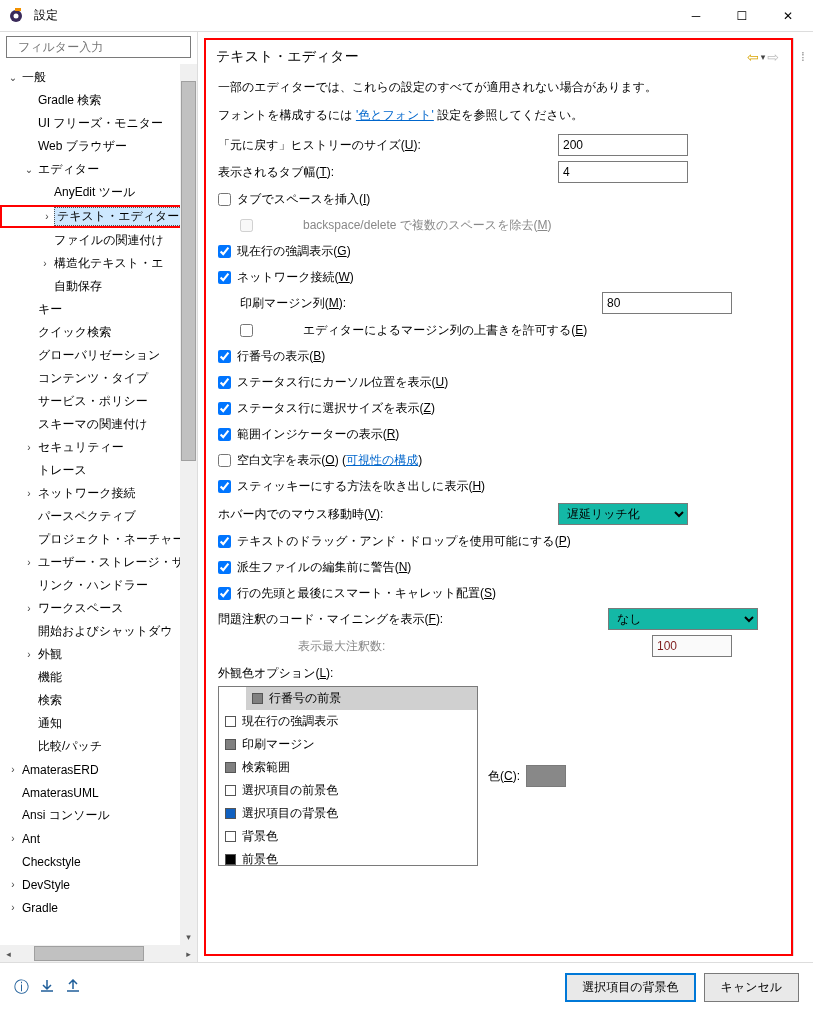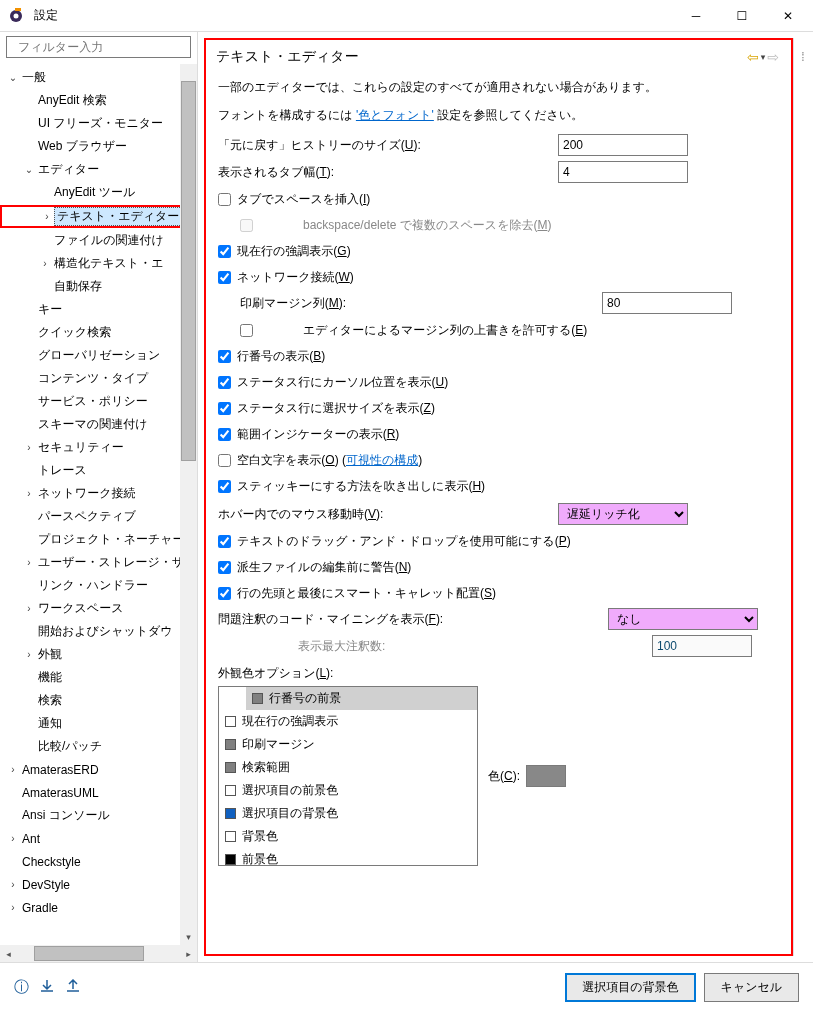--- a/index.html
+++ b/index.html
@@ -44,21 +44,21 @@
 .link { color: #0066cc; text-decoration: underline; }
 
 .form-row { display:flex; align-items:center; margin-bottom: 5px; }
 .form-row .label { width: 340px; }
 .underline { text-decoration: underline; }
 .text-input { border:1px solid #7a7a7a; padding:2px 4px; width:130px; height:22px; font-size:12px;}
 .check-row { display:flex; align-items:center; margin-bottom:4px; height:22px;}
 .check-row input { margin-right:6px; vertical-align:middle;}
 .check-indent { padding-left: 22px; gap: 44px; }
 .disabled-text { color:#888; }
-select { border:1px solid #7a7a7a; padding:2px 4px; height:22px; font-size:12px; background:#f0abfc;}
+select { border:1px solid #7a7a7a; padding:2px 4px; height:22px; font-size:12px; background:#14b8a6;}
 .wide-select { width:200px; }
 .med-select { width:130px; }
 
 .section-label { margin-top:8px; margin-bottom:4px;}
 .appearance-area { display:flex; gap:10px; }
 .listbox { width:260px; height:180px; border:1px solid #7a7a7a; overflow:hidden;}
 .list-item { display:flex; align-items:center; padding:3px 6px; gap:6px;}
 .list-item.sel { background:#d0d0d0;margin-left:27px;}
 .swatch { width:11px; height:11px; border:1px solid #555; display:inline-block;}
 .color-picker { display:flex; align-items:center; gap:6px;}
@@ -93,21 +93,21 @@
       <input class="filter-input" placeholder="フィルター入力" style="">
     </div>
     <div class="tree-wrap">
       <div class="tree" id="tree">
           <div class="tree-row indent-0">
             <span class="twisty">⌄</span>
             <span class="tree-label">一般</span>
           </div>
           <div class="tree-row indent-1">
             <span class="twisty"></span>
-            <span class="tree-label">AnyEdit 検索</span>
+            <span class="tree-label">Gradle 検索</span>
           </div>
           <div class="tree-row indent-1">
             <span class="twisty"></span>
             <span class="tree-label">UI フリーズ・モニター</span>
           </div>
           <div class="tree-row indent-1">
             <span class="twisty"></span>
             <span class="tree-label">Web ブラウザー</span>
           </div>
           <div class="tree-row indent-1">
@@ -351,21 +351,21 @@
               <input type="checkbox" checked="" style="">
               <span><span>行の先頭と最後にスマート・キャレット配置(</span><span class="underline">S</span>)</span>
             </div>
 
         <div class="form-row">
           <span class="label" style="width:390px"><span>問題注釈のコード・マイニングを表示(</span><span class="underline">F</span><span>):</span></span>
           <select class="wide-select" style="width:150px"><option>なし</option></select>
         </div>
         <div class="form-row check-indent" style="padding-left:80px">
           <span class="label disabled-text" style="width:310px">表示最大注釈数:</span>
-          <input class="text-input disabled-text" disabled="" style="color: #0c4a6e; width: 100px;" value="100">
+          <input class="text-input disabled-text" disabled="" style="color: #7f1d1d; width: 80px;" value="100">
         </div>
 
         <div class="section-label"><span>外観色オプション(</span><span class="underline">L</span><span>):</span></div>
         <div class="appearance-area">
           <div class="listbox" id="appearance-list">
                 <div class="list-item sel">
                   <span class="swatch" style="background: rgb(128, 128, 128);"></span>
                   <span>行番号の前景</span>
                 </div>
                 <div class="list-item">

